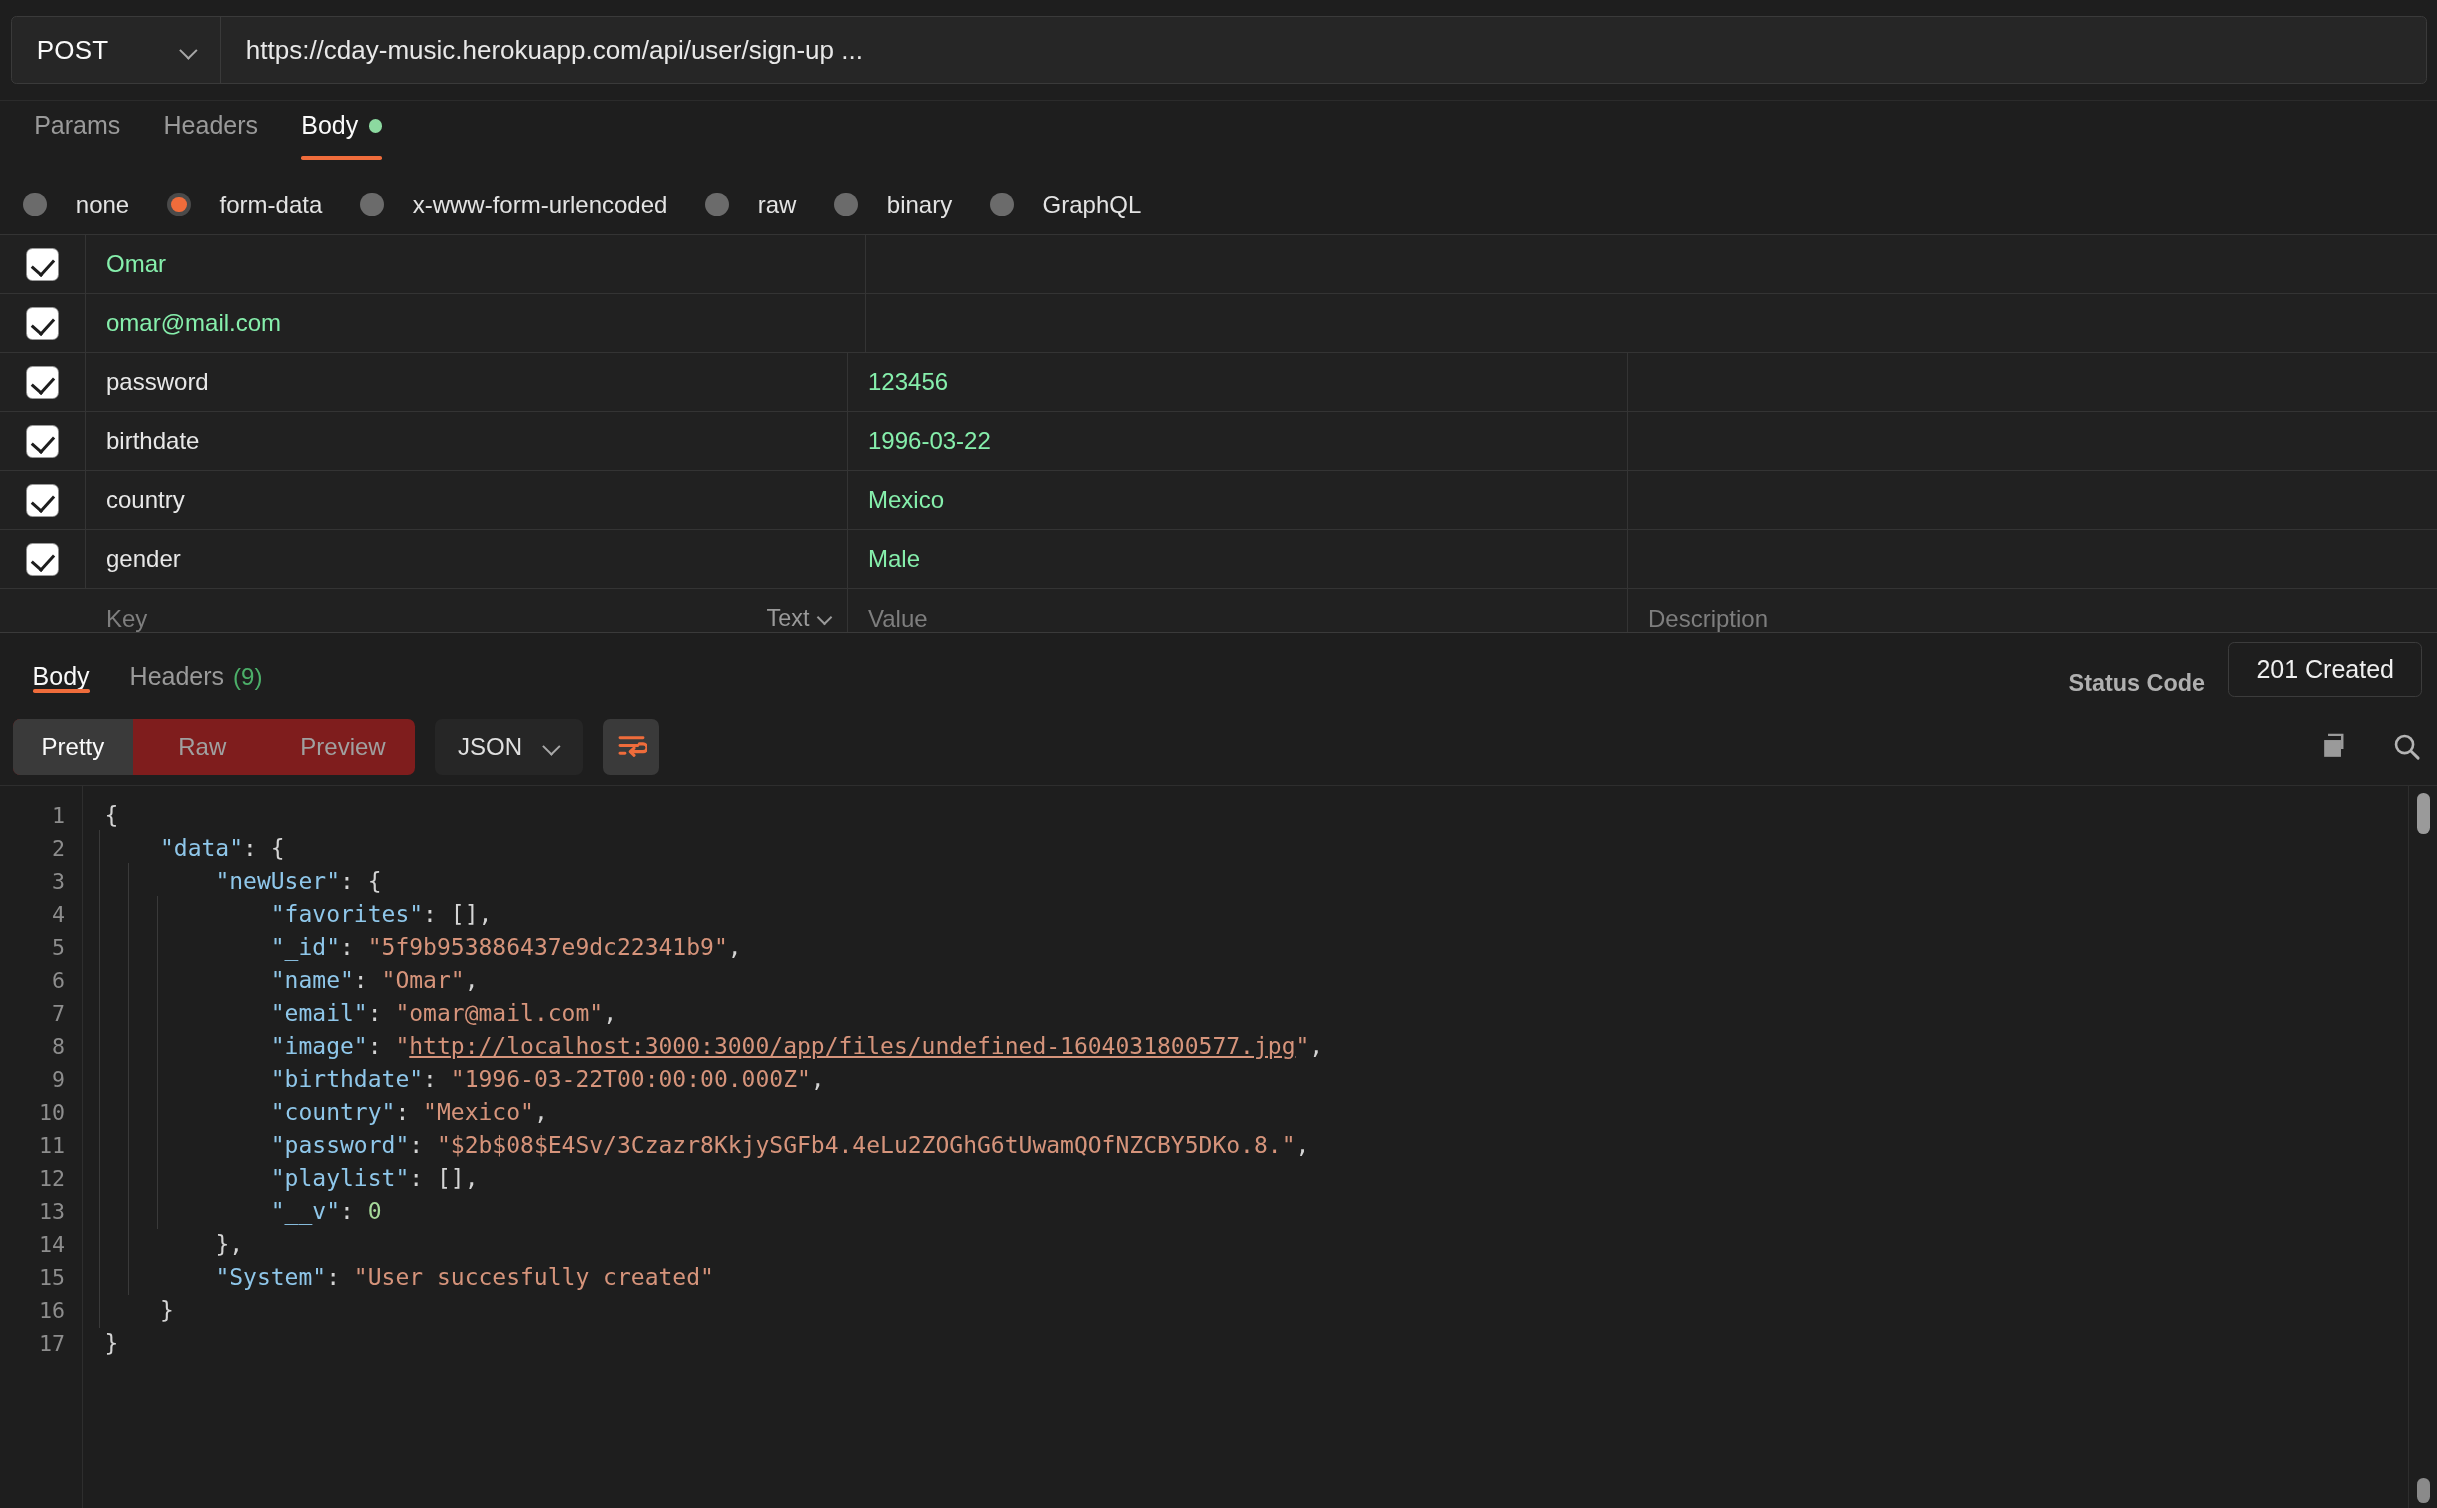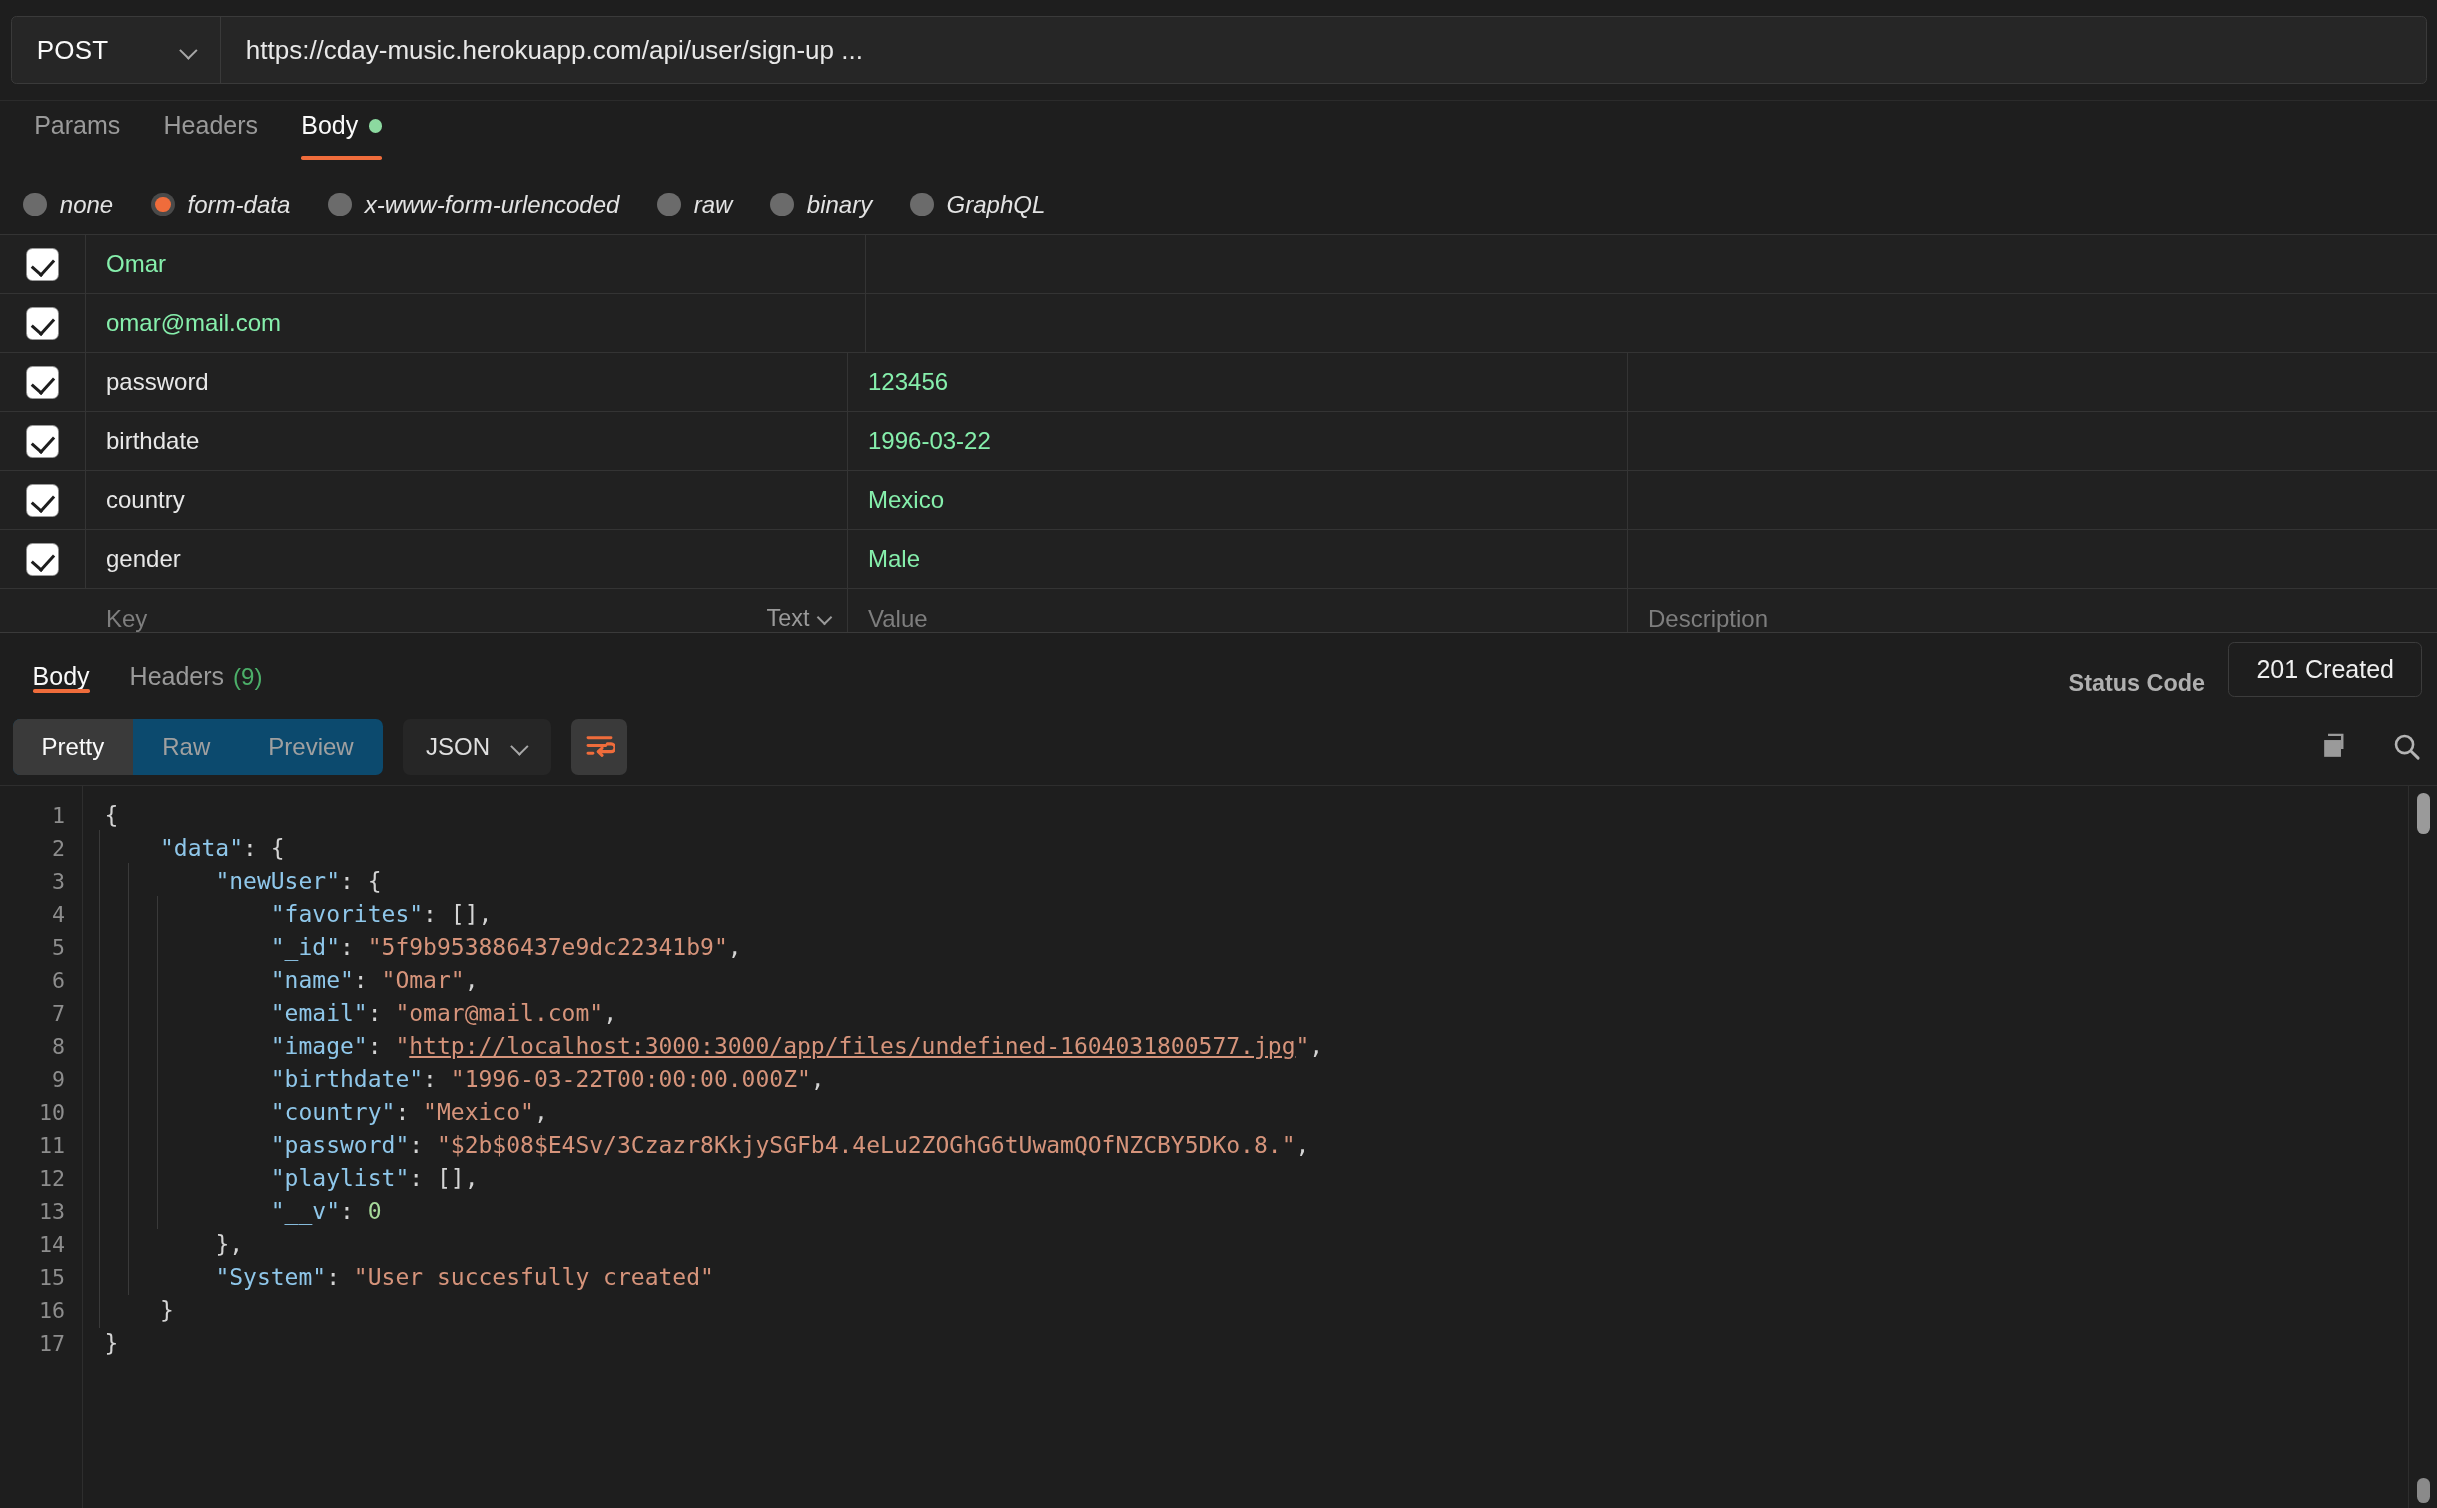--- a/index.html
+++ b/index.html
@@ -66,23 +66,23 @@
     width: 13.5px; height: 13.5px; border-radius: 50%; background: #8cd9a0;
     display: inline-block;
   }
 
   
   .body-types {
     position: absolute; left: 0; top: 175px; width: 2438px; height: 59px;
     display: flex; align-items: center; padding-left: 23.4px; gap: 0;
   }
   .bt-item {
-    display: flex; align-items: center; gap: 13px;
+    display: flex; align-items: center; gap: 29px;
     margin-right: 38px; cursor: pointer;
-    color: #e3e3e3; font-size: 24px; font-style: italic;
+    color: #e3e3e3; font-size: 24px;
   }
   .radio {
     width: 23.4px; height: 23.4px; border-radius: 50%;
     background: #6b6b6b; flex: none;
     display: flex; align-items: center; justify-content: center;
   }
   .radio.sel { background: #4a4a4a; }
   .radio.sel::after {
     content: ""; width: 15.3px; height: 15.3px; border-radius: 50%;
     background: #ef6c3b;
@@ -175,22 +175,23 @@
     padding: 11.7px 27px; color: #f0f0f0; font-size: 25px;
     background: #1e1e1e;
   }
 
   
   .resp-toolbar {
     position: absolute; left: 0; top: 708px; width: 2438px; height: 77px;
     display: flex; align-items: center; padding: 0 16px 0 12.6px;
   }
   .seg {
-    display: flex; background: #0c4a6e; border-radius: 7.2px; overflow: hidden;
+    display: flex; background: #7f1d1d; border-radius: 7.2px; overflow: hidden;
     height: 56px;
+    gap: 16px;
   }
   .seg-item {
     display: flex; align-items: center; padding: 0 29px;
     color: #a0a0a0; font-size: 24px; cursor: pointer;
   }
   .seg-item.active { background: #3a3a3a; color: #fafafa; }
   .fmt-sel {
     margin-left: 20px; height: 56px; background: #262626; border-radius: 7.2px;
     display: flex; align-items: center; gap: 21.6px; padding: 0 23.4px;
     color: #e0e0e0; font-size: 24px; cursor: pointer;

